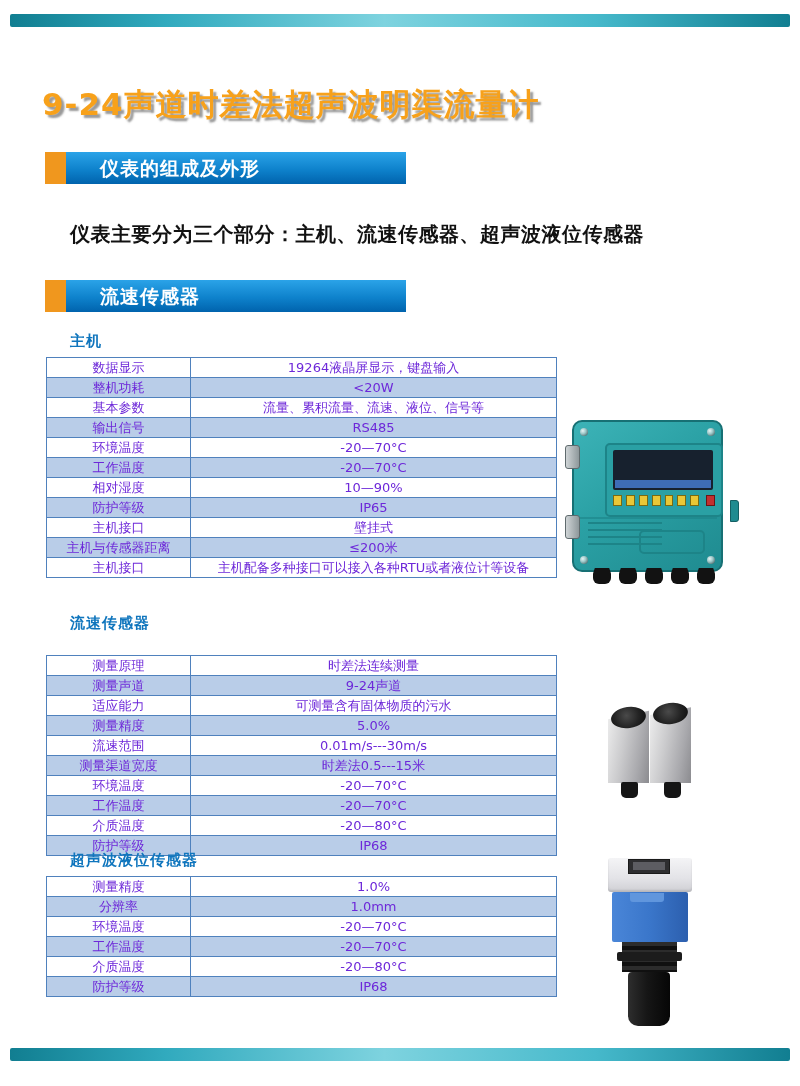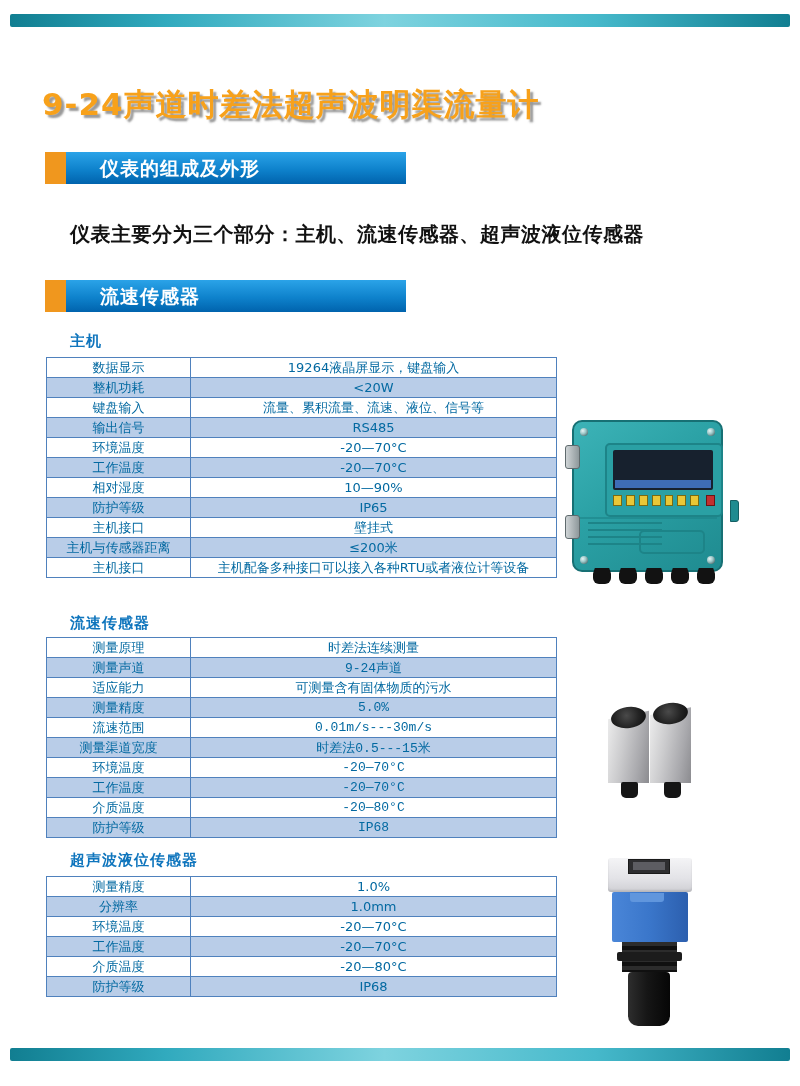--- a/index.html
+++ b/index.html
@@ -20,23 +20,23 @@
     color:#fff;font-size:19px;font-weight:600;line-height:32px;padding-left:34px;letter-spacing:1px;}
   #sec1{top:152px;}
   #sec2{top:280px;}
 
   .body-text{position:absolute;left:70px;top:221px;font-size:20px;font-weight:bold;color:#111;letter-spacing:.5px;}
 
   .tbl-title{position:absolute;left:70px;font-size:15px;font-weight:bold;color:#0F75BD;letter-spacing:1px;}
   #tbl1-title{top:332px;} #tbl2-title{top:614px;} #tbl3-title{top:851px;}
 
   table.spec{position:absolute;left:46px;border-collapse:collapse;width:511px;table-layout:fixed;background:#fff;}
-  #tbl1{top:357px;} #tbl2{top:637px;font-family:Liberation Mono, monospace;} #tbl3{top:876px;}
+  #tbl1{top:357px;} #tbl2{top:655px;} #tbl3{top:876px;}
   table.spec td{border:1px solid #4F81BD;height:19px;font-size:13px;text-align:center;
-    padding:0 3px;color:#0369a1;overflow:hidden;white-space:nowrap;}
+    padding:0 3px;color:#6d28d9;overflow:hidden;white-space:nowrap;}
   table.spec td.lbl{width:137px;}
   table.spec tr:nth-child(even) td{background:#B9CDE8;}
 
   
   #photo-main{position:absolute;left:563px;top:410px;width:215px;height:175px;}
   .dev{position:absolute;left:9px;top:10px;width:147px;height:148px;border-radius:10px;
     background:linear-gradient(145deg,#3cb3b7 0%,#2aa0a4 45%,#1f8b90 100%);border:2px solid #177074;}
   .dev .panel{position:absolute;left:31px;top:21px;width:114px;height:70px;border:2px solid #1d8488;border-radius:5px;background:#2aa0a4;}
   .dev .screen{position:absolute;left:6px;top:5px;width:100px;height:40px;background:#17212e;border-radius:2px;}
   .dev .screen .band{position:absolute;left:2px;bottom:2px;width:96px;height:8px;background:#3E6DB6;}
@@ -106,21 +106,21 @@
     <tbody>
         <tr>
           <td class="lbl">数据显示</td>
           <td class="val">19264液晶屏显示，键盘输入</td>
         </tr>
         <tr>
           <td class="lbl">整机功耗</td>
           <td class="val">&lt;20W</td>
         </tr>
         <tr>
-          <td class="lbl">键盘输入</td>
+          <td class="lbl">基本参数</td>
           <td class="val">流量、累积流量、流速、液位、信号等</td>
         </tr>
         <tr>
           <td class="lbl">输出信号</td>
           <td class="val">RS485</td>
         </tr>
         <tr>
           <td class="lbl">环境温度</td>
           <td class="val">-20—70°C</td>
         </tr>

